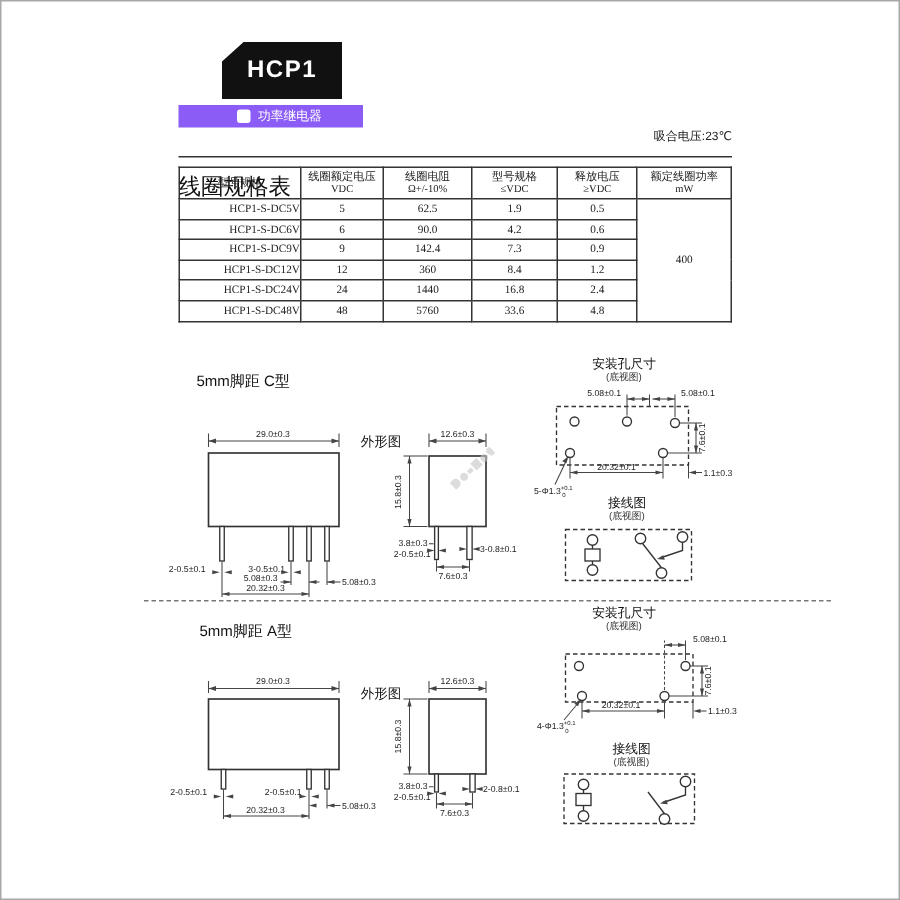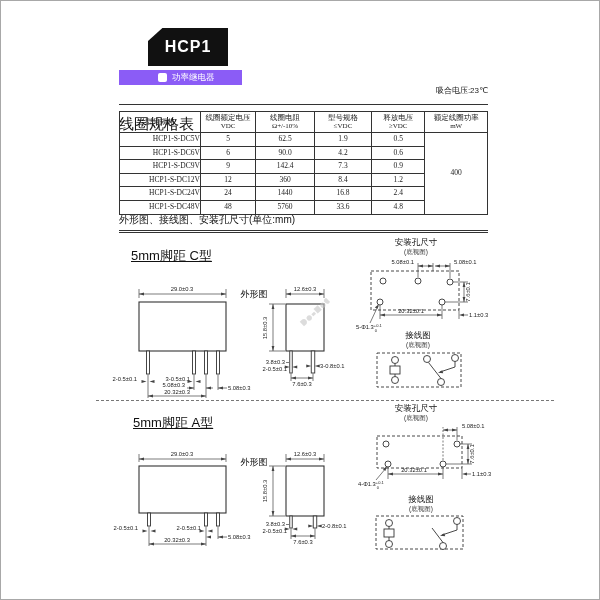--- a/index.html
+++ b/index.html
@@ -22,21 +22,21 @@
   .sec2-title{left:118px;top:212px;width:369px;font-size:10px;color:#111;
               border-bottom:3px double #333;padding-bottom:3px;}
   
   .coil-table{left:118px;top:110px;width:369px;border-collapse:collapse;table-layout:fixed;}
   .coil-table td,.coil-table th{border:1px solid #333;font-weight:normal;font-size:7.5px;
       text-align:center;padding:0;height:12.6px;line-height:1.15;overflow:hidden;font-family:Liberation Serif, serif;}
   .coil-table th{height:20px;font-size:7.5px;}
   .coil-table td.model{text-align:right;padding-left:7px;}
   .hdr2{font-size:7px;}
   
-  .type-label{font-size:13px;color:#111;text-decoration:underline;}
+  .type-label{font-size:10px;color:#111;}
   .small-title{font-size:9px;text-align:center;color:#111;margin-top:24px;}
   .diagram-title{width:120px;text-align:center;font-size:8.5px;color:#111;line-height:1.15;}
   .diagram-sub{font-size:6.5px;color:#333;}
   .divider{left:95px;top:399px;width:458px;height:0;border-top:1px dashed #777;}
   
   svg{position:absolute;overflow:visible;}
   svg text{font-size:5.8px;fill:#222;}
   .body{fill:#fff;stroke:#333;stroke-width:1.1;}
   .pin{fill:#fff;stroke:#333;stroke-width:0.9;}
   .dim{stroke:#444;stroke-width:0.7;fill:none;}
@@ -138,21 +138,20 @@
     <tr>
       <td class="model">HCP1-S-DC48V</td>
       <td>48</td>
       <td>5760</td>
       <td>33.6</td>
       <td>4.8</td>
     </tr>
   </tbody>
     </table>
 
-  <div class="abs sec2-title">外形图、接线图、安装孔尺寸(单位:mm)</div>
 
   <div class="abs type-label" style="left:130px;top:246px">5mm脚距  C型</div>
   <div class="abs small-title" style="left:213px;top:263px;width:80px">外形图</div>
 
   <svg style="left:113px;top:281px" width="150" height="118" viewBox="0 0 150 118">
     <line class="dim" x1="25" y1="16" x2="25" y2="7"></line>
       <line class="dim" x1="112" y1="16" x2="112" y2="7"></line>
     <line class="dim" x1="25" y1="12" x2="112" y2="12"></line>
     <polygon class="arr" points="25,12 30,10.4 30,13.6"></polygon>
       <polygon class="arr" points="112,12 107,10.4 107,13.6"></polygon>

